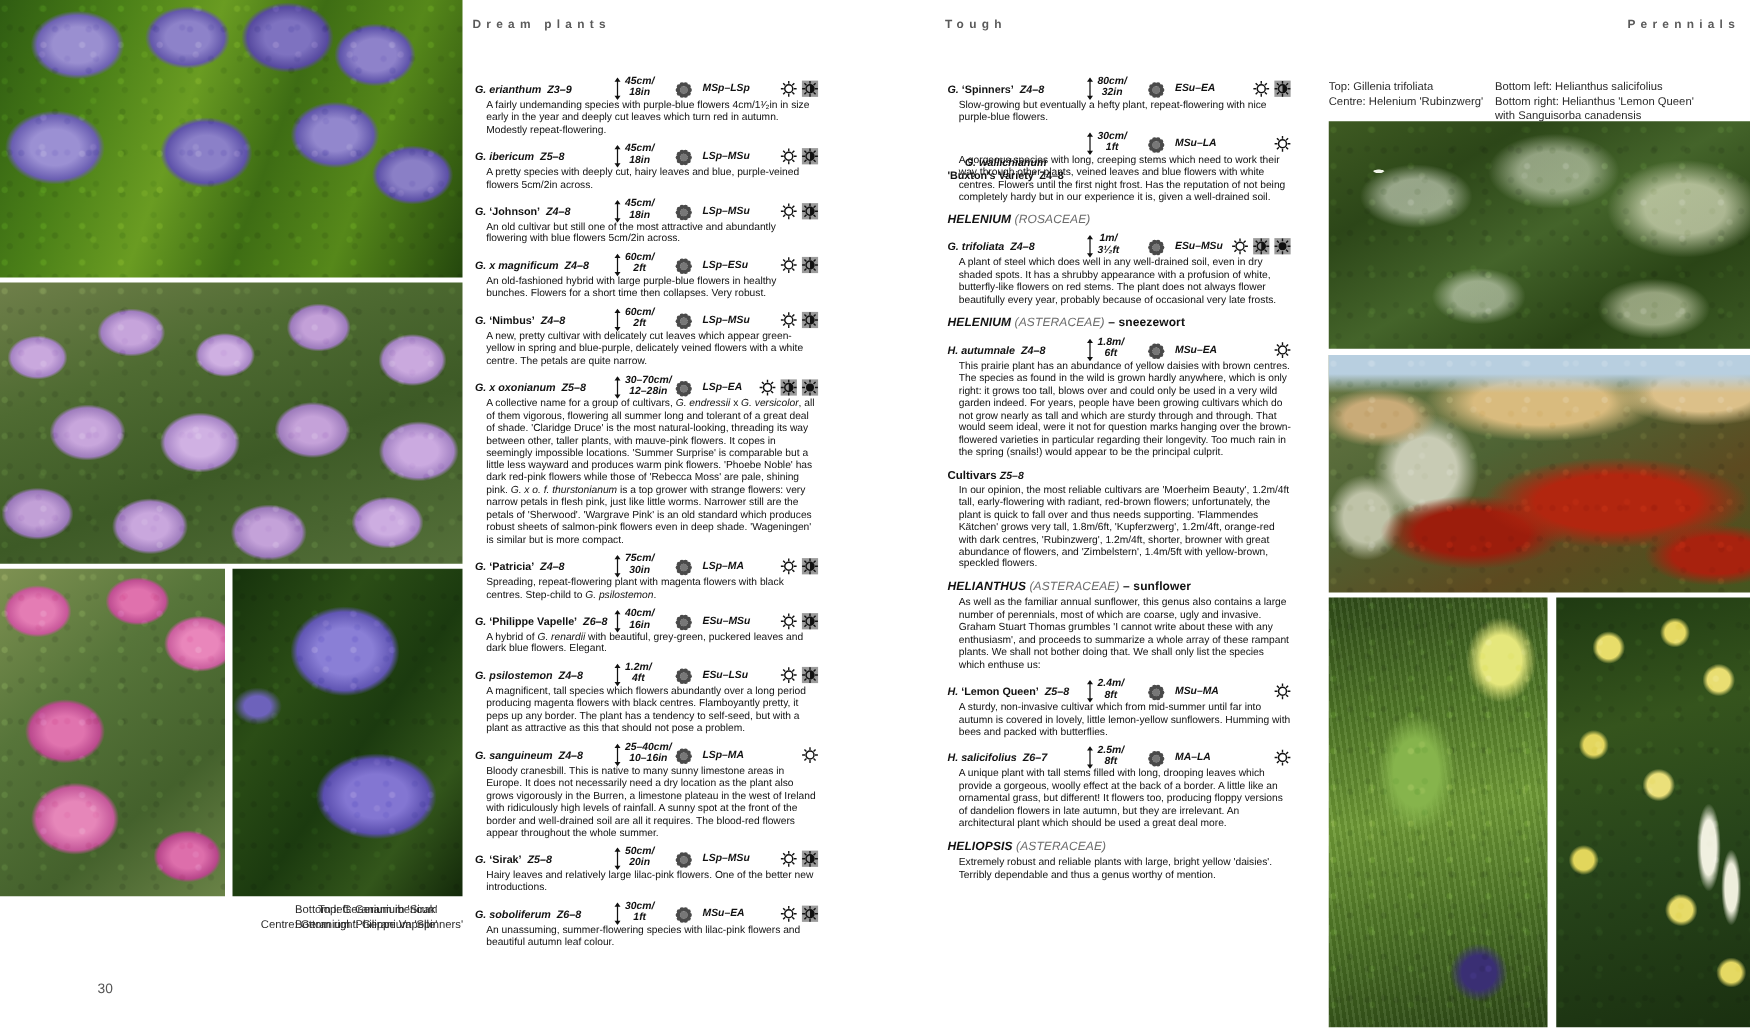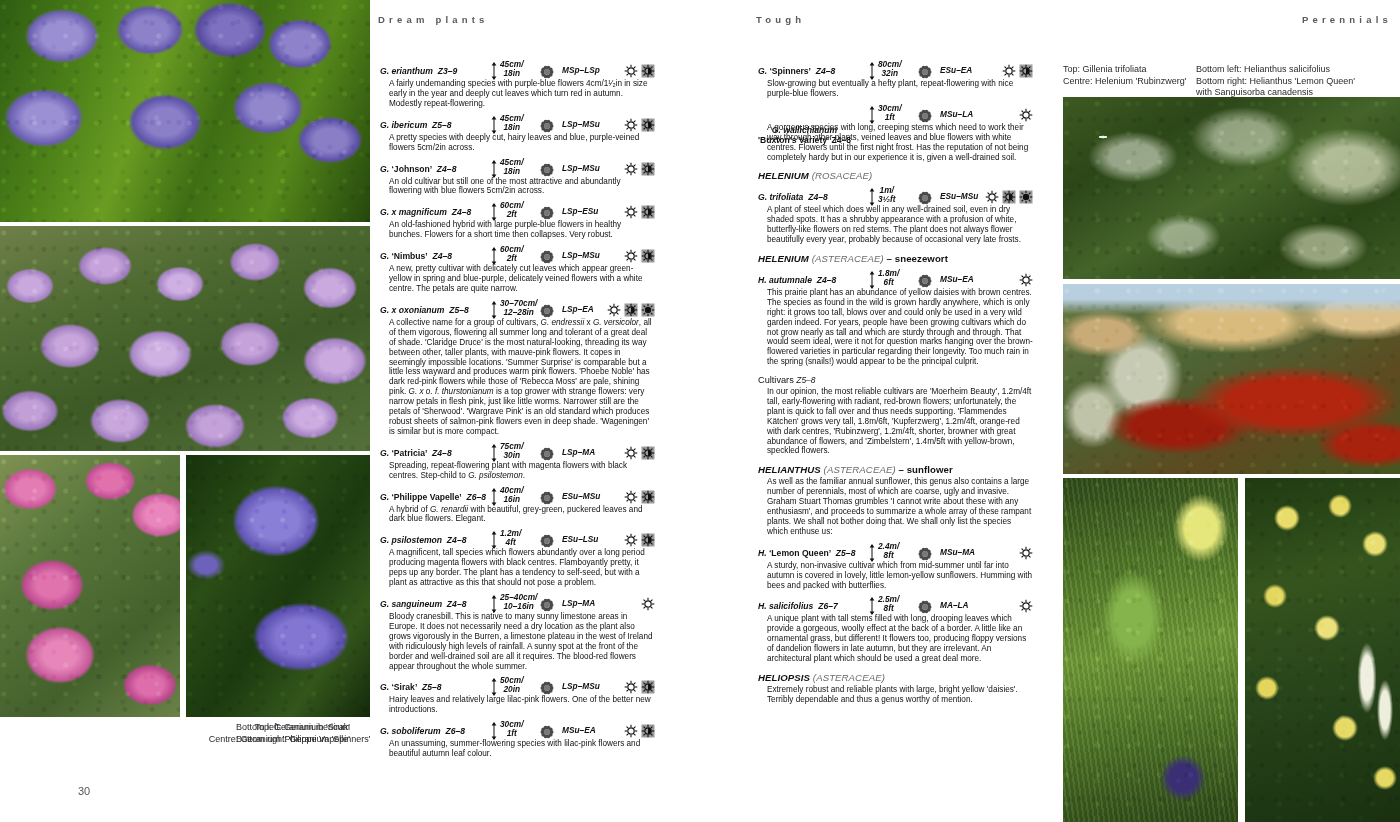--- a/index.html
+++ b/index.html
@@ -163,21 +163,21 @@
   .name i{font-style:italic;}
   .name .zone{font-style:italic;font-weight:bold;}
   .hgt{position:absolute;left:120px;top:-1px;font-weight:bold;font-style:italic;font-size:8.3px;line-height:9px;}
   .arrow{position:absolute;left:110px;top:0px;width:8px;height:18px;}
   .arrow svg{display:block;}
   .bloom{position:absolute;left:182px;top:5px;font-weight:bold;font-style:italic;font-size:8.3px;}
   .floweric{position:absolute;left:160px;top:4px;}
   .suns{position:absolute;right:0px;top:3px;display:flex;gap:3px;align-items:center;}
   .desc{margin:1px 0 0 9px;text-align:left;}
   .desc i{font-style:italic;}
-  .sub{font-weight:normal;font-size:9.2px;margin:9px 0 1px 0;}
+  .sub{font-weight:bold;font-size:9.2px;margin:9px 0 1px 0;}
   .sub .zone{font-style:italic;font-size:8.4px;}
   .plain{margin:1px 0 0 9px;}
 
   .name-2line{position:absolute;left:0;top:0px;font-weight:bold;font-size:8.6px;line-height:10.5px;margin-top:20px;}
   .name-2line i{font-style:italic;}
 </style>
 </head>
 <body>
 
 <div class="page">

